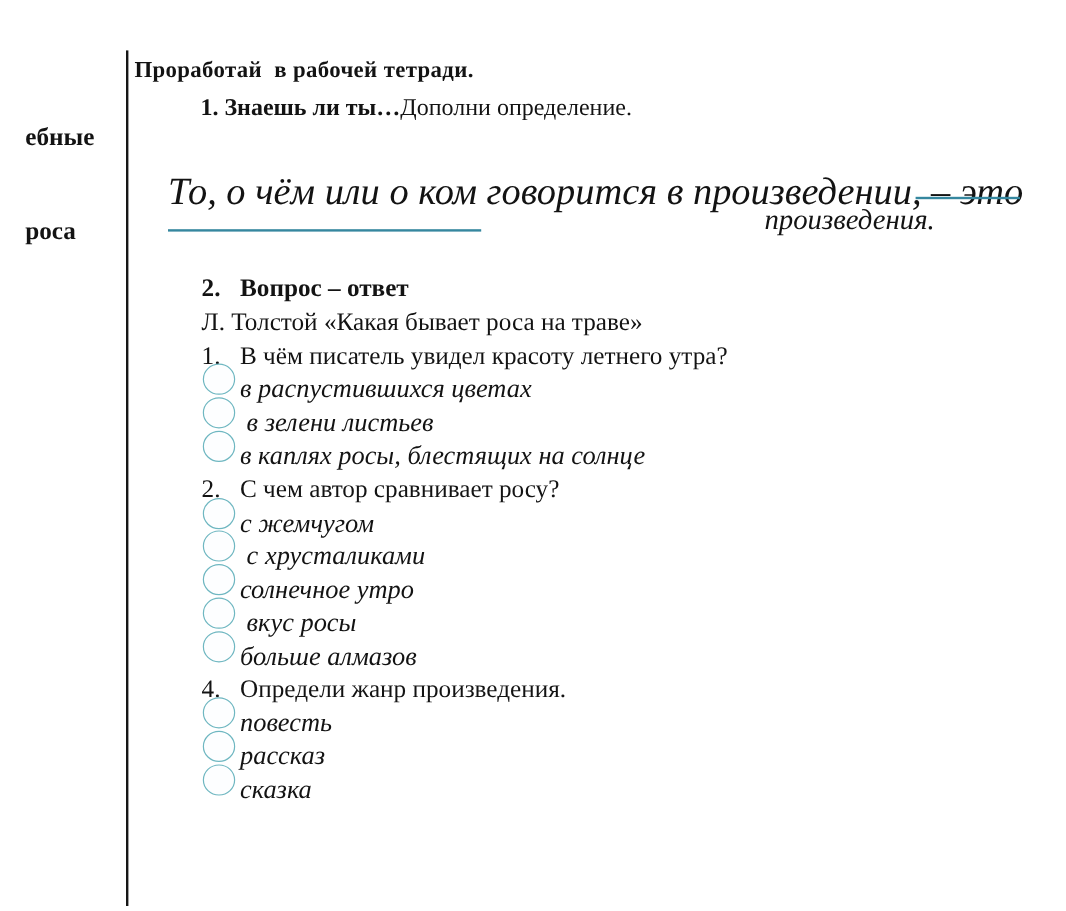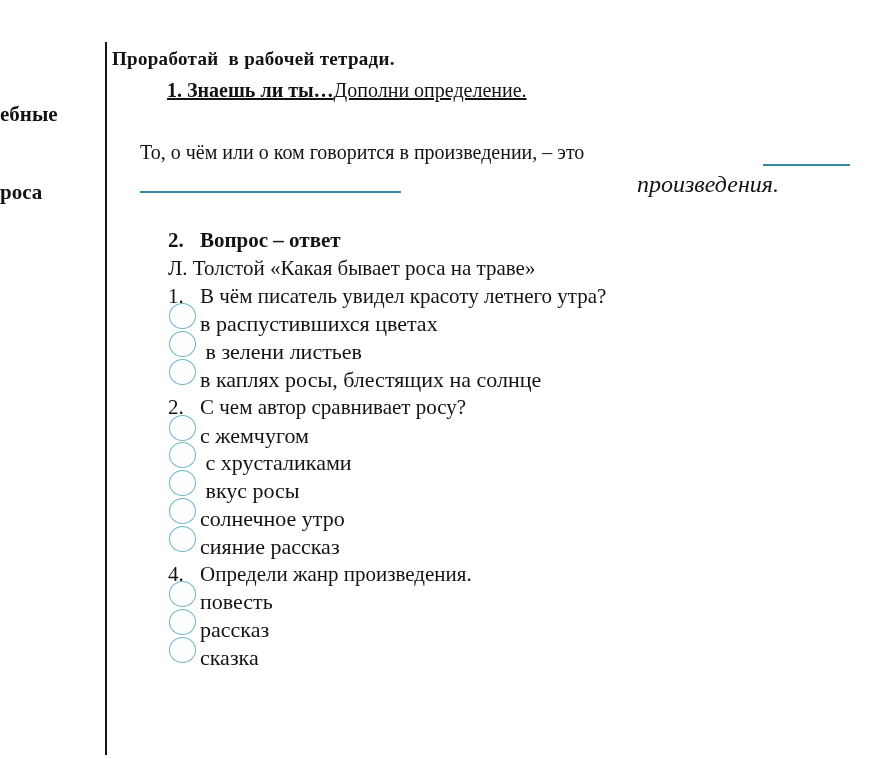--- a/index.html
+++ b/index.html
@@ -8,54 +8,55 @@
     background:#ffffff;
     font-family:"Liberation Serif", serif;
     color:#131313;
     position:relative;
     overflow:hidden;
   }
   .sidebar {
     position:absolute; left:0; top:49px;
     font-weight:bold; font-size:21px; line-height:26px;
     white-space:pre;
+    padding-left:21px;
   }
   .divider {
     position:absolute; left:105px; top:42px;
     width:2px; height:713px; background:#161616;
   }
   .title {
     position:absolute; left:112px; top:48px; margin:0;
     font-size:19px; font-weight:bold; letter-spacing:0.3px;
     white-space:pre-wrap;
   }
   .subtitle {
     position:absolute; left:167px; top:79px;
-    font-size:20px; white-space:pre-wrap;text-decoration:underline;
+    font-size:20px; white-space:pre-wrap;
   }
   .bold { font-weight:bold; }
   .def-line1 {
     position:absolute; left:140px; top:141px;
-    font-size:20px; white-space:pre; 
+    font-size:32px; font-style:italic; white-space:pre; 
   }
   .def-line2 {
     position:absolute; left:637px; top:171px;
     font-size:24px; font-style:italic;
   }
   .blank { position:absolute; height:0; border-bottom:2px solid #35879f; }
   .blank-short { left:763px; top:164px; width:87px; }
   .blank-long  { left:140px; top:191px; width:261px; }
   .quiz {
     position:absolute; left:168px; top:227px; width:680px;
     font-size:21px;
   }
   .row { position:relative; height:27.8px; line-height:27.8px; white-space:pre-wrap; }
   .num { display:inline-block; width:32px; }
   .opt { padding-left:32px; }
-  .opt-label { font-size:22px;margin-top:48px; }
+  .opt-label { font-style:italic; font-size:22px;margin-top:48px; }
   .circle {
     position:absolute; left:1px; top:-7px;
     width:27px; height:26px; box-sizing:border-box;
     border:1.6px solid #6fb7c1; border-radius:50%;
     background:#fdfeff;
   }
 </style>
 </head>
 <body>
 
@@ -78,20 +79,20 @@
 <section class="quiz" id="quiz">
     <div class="row bold"><span class="num">2.</span><span>Вопрос – ответ</span></div>
     <div class="row">Л. Толстой «Какая бывает роса на траве»</div>
     <div class="row"><span class="num">1.</span><span>В чём писатель увидел красоту летнего утра?</span></div>
     <div class="row opt"><span class="circle"></span><span class="opt-label">в распустившихся цветах</span></div>
     <div class="row opt"><span class="circle"></span><span class="opt-label"> в зелени листьев</span></div>
     <div class="row opt"><span class="circle"></span><span class="opt-label">в каплях росы, блестящих на солнце</span></div>
     <div class="row"><span class="num">2.</span><span>С чем автор сравнивает росу?</span></div>
     <div class="row opt"><span class="circle"></span><span class="opt-label">с жемчугом</span></div>
     <div class="row opt"><span class="circle"></span><span class="opt-label"> с хрусталиками</span></div>
+    <div class="row opt"><span class="circle"></span><span class="opt-label">солнечное утро</span></div>
     <div class="row opt"><span class="circle"></span><span class="opt-label"> вкус росы</span></div>
-    <div class="row opt"><span class="circle"></span><span class="opt-label">солнечное утро</span></div>
-    <div class="row opt"><span class="circle"></span><span class="opt-label">сияние рассказ</span></div>
+    <div class="row opt"><span class="circle"></span><span class="opt-label">больше алмазов</span></div>
     <div class="row"><span class="num">4.</span><span>Определи жанр произведения.</span></div>
     <div class="row opt"><span class="circle"></span><span class="opt-label">повесть</span></div>
     <div class="row opt"><span class="circle"></span><span class="opt-label">рассказ</span></div>
     <div class="row opt"><span class="circle"></span><span class="opt-label">сказка</span></div>
   </section>
 
 </body></html>

